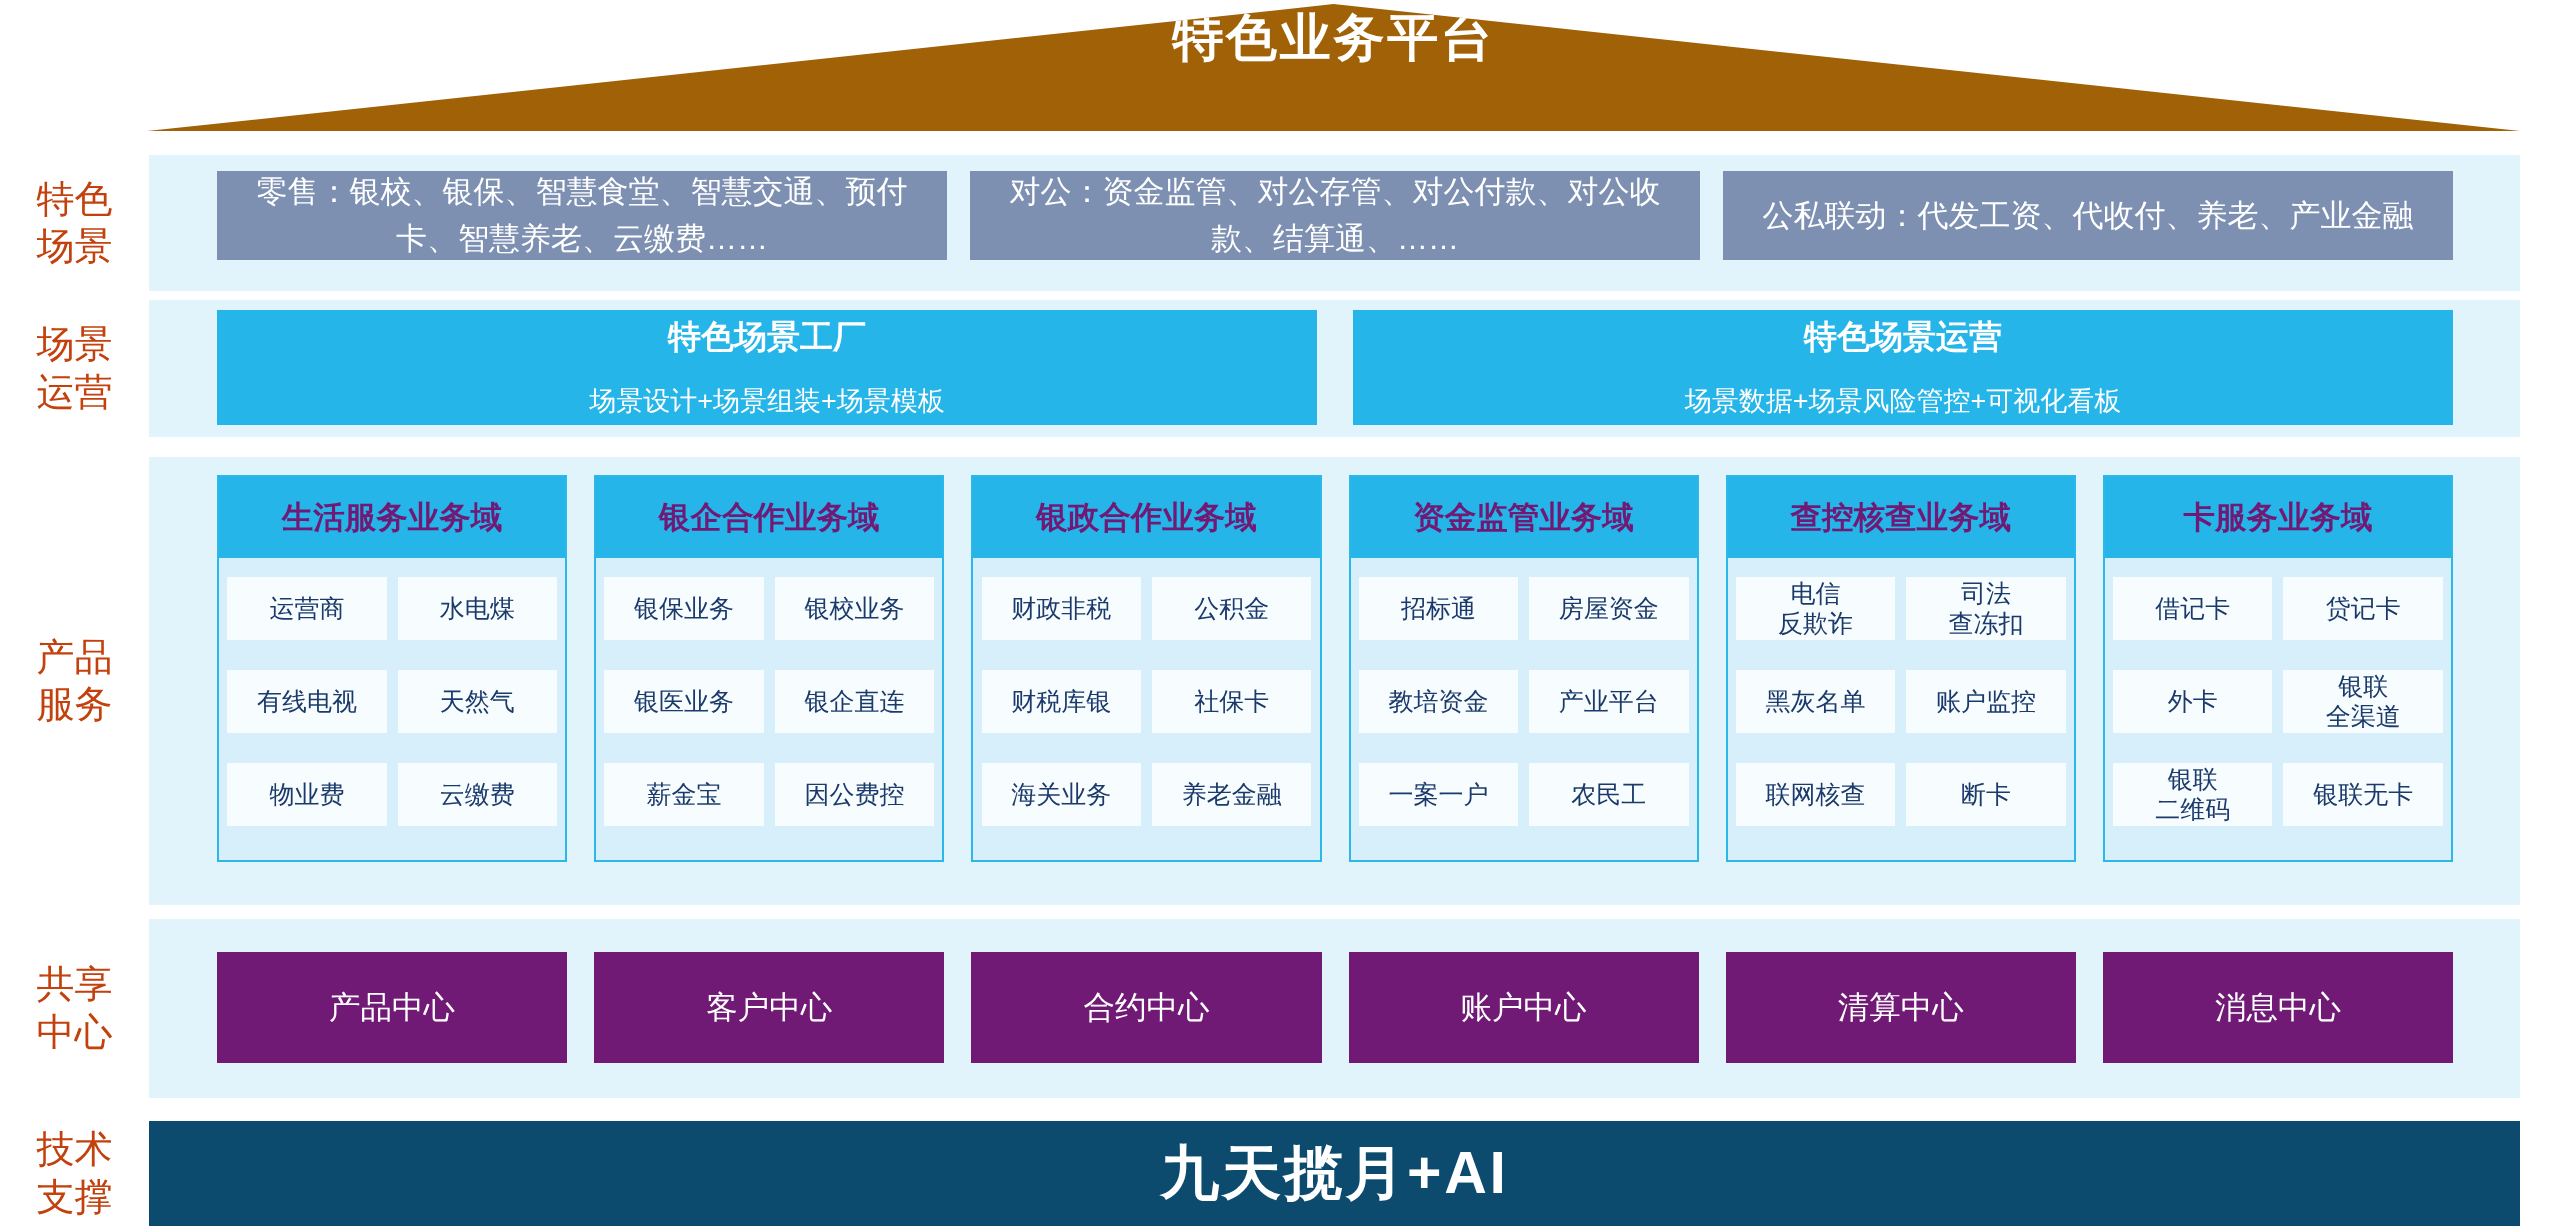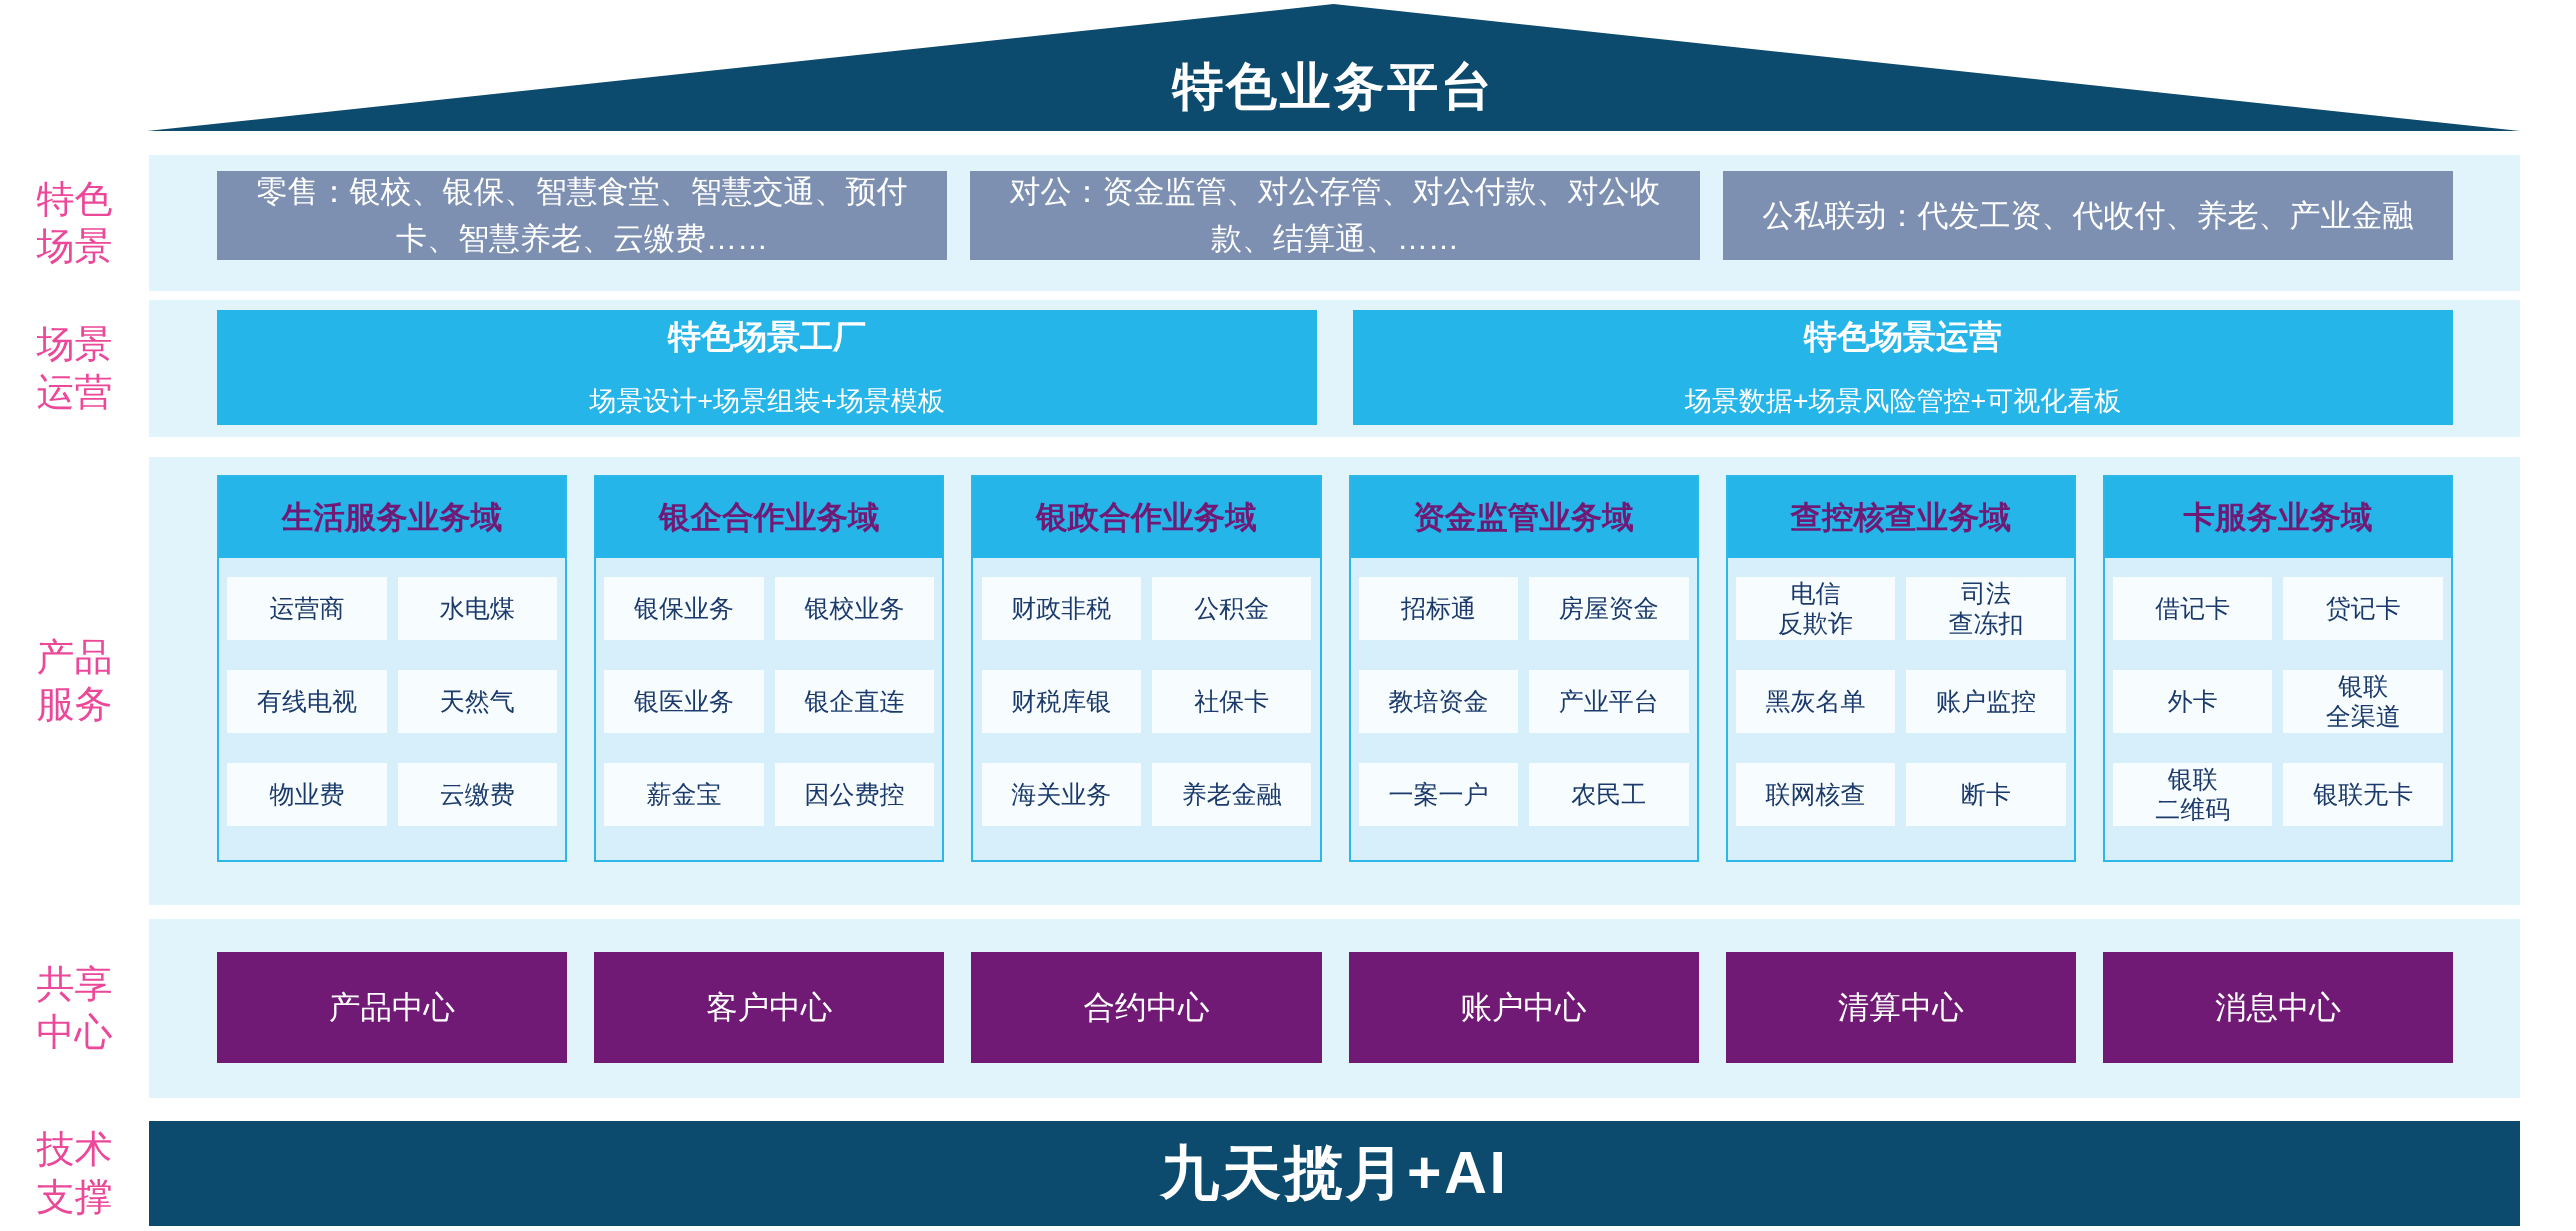--- a/index.html
+++ b/index.html
@@ -14,42 +14,41 @@
     height: 1232px;
     background: #ffffff;
     overflow: hidden;
   }
 
   
   .roof {
     position: absolute;
     left: 147px; top: 4.1px;
     width: 2373px; height: 127px;
-    background: #0c4a6e;
+    background: #a16207;
     clip-path: polygon(50% 0, 100% 100%, 0 100%);
     display: flex;
-    align-items: flex-end;
     justify-content: center;
   }
   .roof-title {
     color: #ffffff;
     font-size: 51px;
     font-weight: bold;
     padding-bottom: 9.6px;
     letter-spacing: 2.7px;
   }
 
   
   .side-label {
     position: absolute;
     left: 0; width: 149px;
     display: flex;
     align-items: center;
     justify-content: center;
-    color: #ec4899;
+    color: #c2410c;
     font-size: 38px;
     line-height: 1.25;
     white-space: pre-line;
     text-align: center;
   }
 
   
   .band {
     position: absolute;
     left: 149px;

